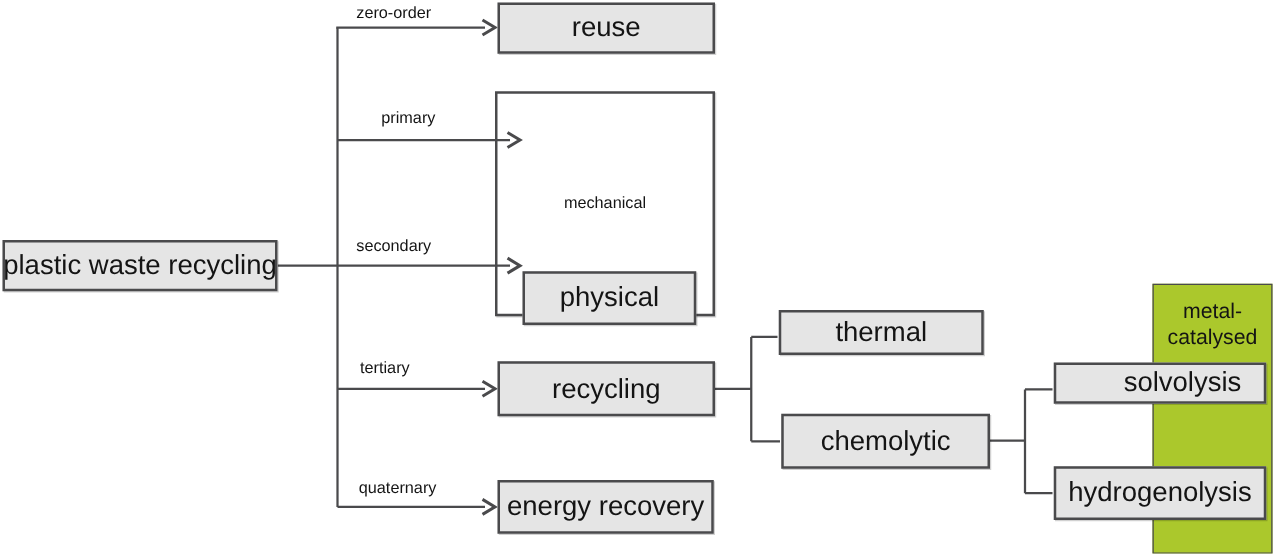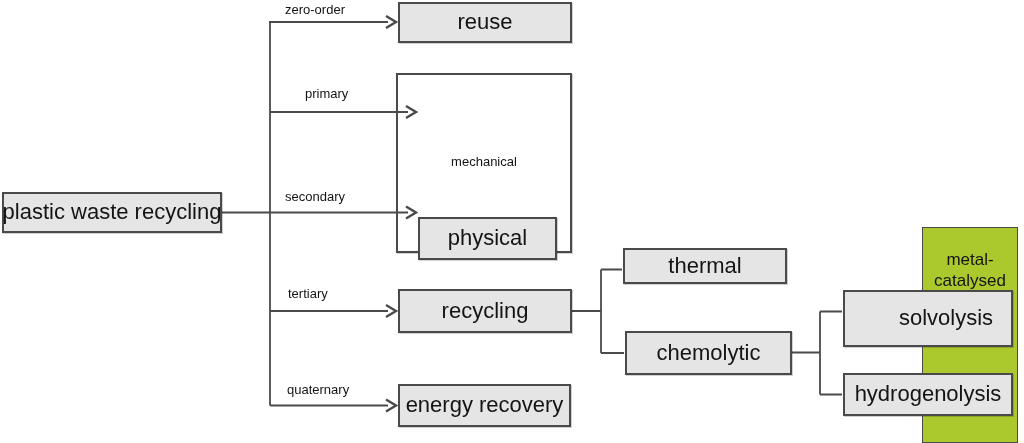--- a/index.html
+++ b/index.html
@@ -62,34 +62,33 @@
     z-index: 2;
   }
   .highlight-label {
     position: absolute;
     left: 922px; top: 238px; width: 96px;
     text-align: center;
     font-size: 17px;
     line-height: 21px;
     white-space: pre-line;
     z-index: 3;
-    margin-top: 11px;
   }
   
   .b-root          { left: 2px;   top: 192px; width: 220px; height: 41px; }
   .b-reuse         { left: 398px; top: 2px;   width: 174px; height: 41px; }
   .g-mech          { left: 396px; top: 73px;  width: 176px; height: 180px; }
   .b-reextrusion   { left: 418px; top: 91px;  width: 139px; height: 42px; }
   .lbl-mechanical  { left: 396px; top: 152px; width: 176px; text-align: center; }
   .b-physical      { left: 418px; top: 191px; width: 139px; height: 43px; margin-top: 26px; }
   .b-chemical      { left: 398px; top: 289px; width: 174px; height: 44px; }
   .b-energy        { left: 398px; top: 384px; width: 173px; height: 43px; }
   .b-thermal       { left: 623px; top: 248px; width: 164px; height: 36px; }
   .b-chemolytic    { left: 625px; top: 331px; width: 167px; height: 44px; }
-  .b-solvolysis    { left: 843px; top: 290px; width: 170px; height: 57px; padding-left: 36px; }
+  .b-solvolysis    { left: 843px; top: 290px; width: 170px; height: 33px; padding-left: 36px; }
   .b-hydrogenolysis{ left: 843px; top: 373px; width: 170px; height: 43px; }
   
   .lbl-zero       { left: 285px; top: 0px; }
   .lbl-primary    { left: 281px; top: 84px; margin-left: 24px; }
   .lbl-secondary  { left: 285px; top: 187px; }
   .lbl-tertiary   { left: 288px; top: 284px; }
   .lbl-quaternary { left: 287px; top: 380px; text-align: center; }
 </style>
 </head>
 <body>

